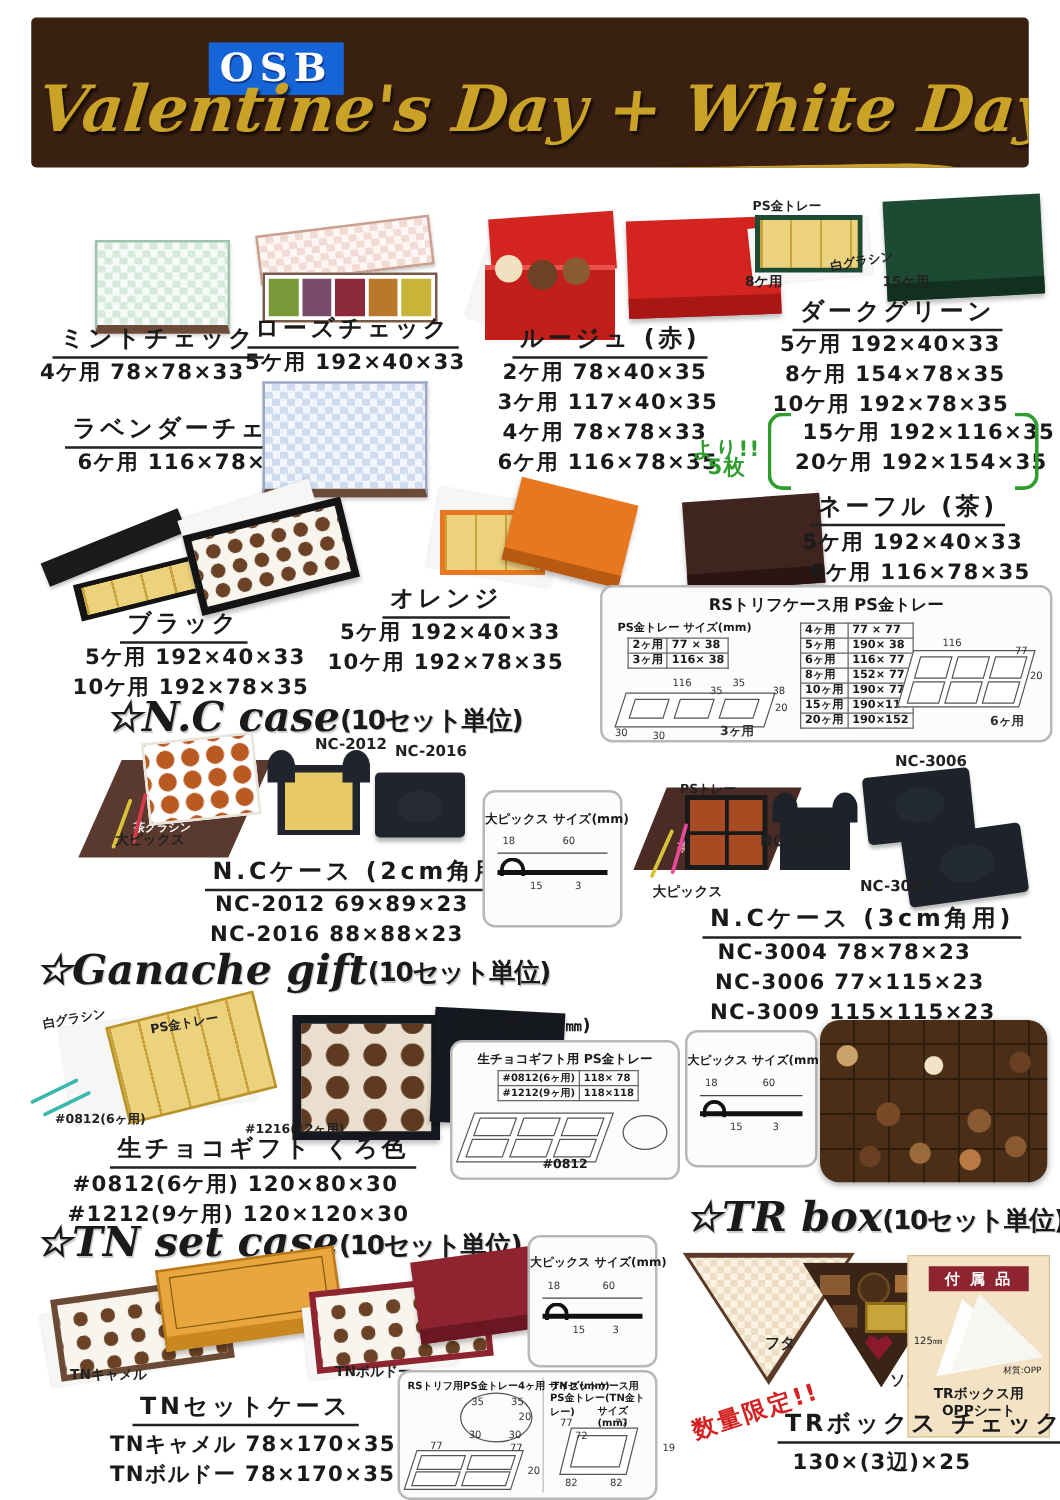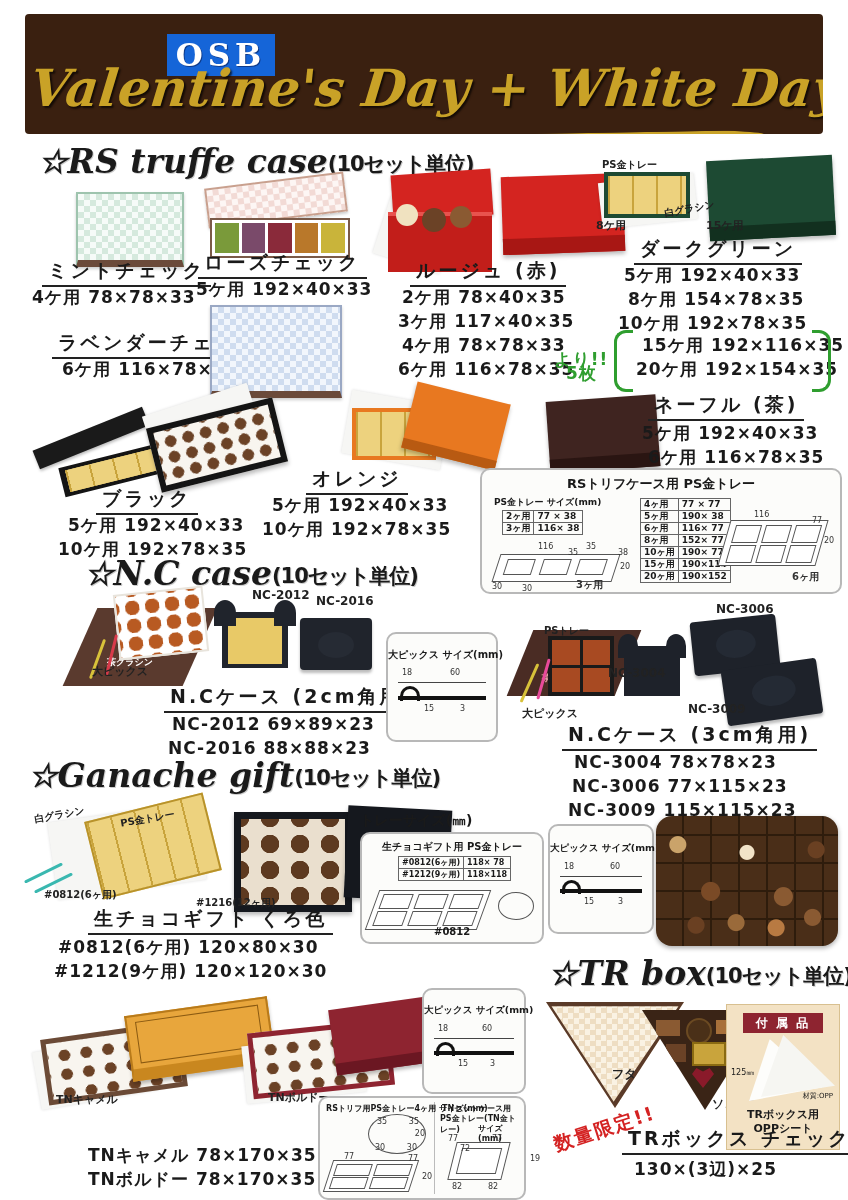--- a/index.html
+++ b/index.html
@@ -67,21 +67,20 @@
 <body>
 
 <div class="page">
 
   <div class="abs header">
     <div class="abs osb" style="position:absolute;">OSB</div>
     <div class="abs hero-title" style="position:absolute;">Valentine's Day + White Day♡</div>
     <div class="abs hero-underline" style="position:absolute;"></div>
   </div>
 
-  <div class="abs sec-title" style="left:38px;top:142px;"><span>☆RS truffe case</span><span class="sec-unit">(10セット単位)</span></div>
 
   <div class="abs checker-mint" style="left:76px;top:192px;width:104px;height:66px;border:2px solid #9ec4ae;border-bottom:7px solid #6b4a3a;box-shadow:0 2px 3px #0003;"></div>
   <div class="abs pname" style="left:42px;top:258px;">ミントチェック</div>
   <div class="abs sline" style="left:32px;top:286px;">4ケ用 78×78×33</div>
 
   <div class="abs checker-rose" style="left:206px;top:180px;width:136px;height:36px;border:2px solid #c9a08e;transform:rotate(-7deg);box-shadow:0 2px 3px #0003;"></div>
   <div class="abs" style="left:210px;top:218px;width:130px;height:30px;background:#fff;border:2px solid #7a5a48;display:flex;gap:3px;padding:3px;">
     <span style="flex:1;background:#7a9a3a;"></span>
     <span style="flex:1;background:#7a4a6a;"></span>
     <span style="flex:1;background:#8a2a3a;"></span>
@@ -360,33 +359,35 @@
         radial-gradient(circle at 70% 62%,#8a5a32 0 9px,#0000 10px),
         radial-gradient(circle at 88% 26%,#6a4022 0 8px,#0000 9px),
         radial-gradient(circle at 44% 82%,#9a6a3a 0 8px,#0000 9px),
         radial-gradient(circle at 66% 86%,#b87a42 0 8px,#0000 9px),
         radial-gradient(circle at 86% 78%,#8a5a32 0 8px,#0000 9px),
         radial-gradient(circle at 22% 84%,#6a4022 0 8px,#0000 9px),
         repeating-linear-gradient(0deg,#0000 0 26px,#2e1c0c 26px 28px),
         repeating-linear-gradient(90deg,#0000 0 26px,#2e1c0c 26px 28px);
       box-shadow:0 2px 5px #0005;"></div>
 
+  <div class="abs sec-title" style="left:28px;top:974px;"><span>☆TN set case</span><span class="sec-unit">(10セット単位)</span></div>
 
   <div class="abs glassine" style="left:36px;top:1042px;width:120px;height:58px;transform:rotate(-10deg);"></div>
   <div class="abs chocs" style="left:44px;top:1030px;width:130px;height:56px;border:5px solid #6b4a36;background-size:22px 19px;transform:rotate(-8deg);"></div>
   <div class="abs" style="left:128px;top:1006px;width:140px;height:52px;background:#e8a63c;border:2px solid #b87a1a;border-bottom:12px solid #c9871f;transform:rotate(-8deg);box-shadow:0 3px 4px #0004;">
     <span style="position:absolute;inset:5px 8px;border:1px solid #8a5a12;"></span>
   </div>
   <div class="abs ilabel" style="left:56px;top:1092px;">TNキャメル</div>
 
   <div class="abs glassine" style="left:244px;top:1040px;width:120px;height:58px;transform:rotate(-6deg);"></div>
   <div class="abs chocs" style="left:250px;top:1026px;width:132px;height:56px;border:5px solid #8e2430;background-size:22px 19px;transform:rotate(-6deg);"></div>
   <div class="abs" style="left:332px;top:1000px;width:142px;height:54px;background:#8e2430;border-bottom:12px solid #6b1722;transform:rotate(-8deg);box-shadow:0 3px 4px #0004;"></div>
   <div class="abs ilabel" style="left:268px;top:1090px;">TNボルドー</div>
 
+  <div class="abs pname" style="left:106px;top:1112px;">TNセットケース</div>
   <div class="abs sline" style="left:88px;top:1144px;">TNキャメル 78×170×35</div>
   <div class="abs sline" style="left:88px;top:1168px;">TNボルドー 78×170×35</div>
 
   <div class="abs panel" style="left:422px;top:988px;width:100px;height:102px;">
     <div class="abs ptitle" style="left:0;right:0;top:14px;font-size:9.5px;">大ピックス サイズ(mm)</div>
     <span class="abs dim" style="left:14px;top:34px;">18</span>
     <span class="abs dim" style="left:58px;top:34px;">60</span>
     <span class="abs" style="left:10px;top:48px;width:80px;height:0;border-top:1px solid #444;"></span>
     <span class="abs" style="left:12px;top:52px;width:13px;height:11px;border:3px solid #111;border-bottom:none;border-radius:10px 10px 0 0;"></span>
     <span class="abs" style="left:10px;top:61px;width:80px;height:4px;background:#111;"></span>

